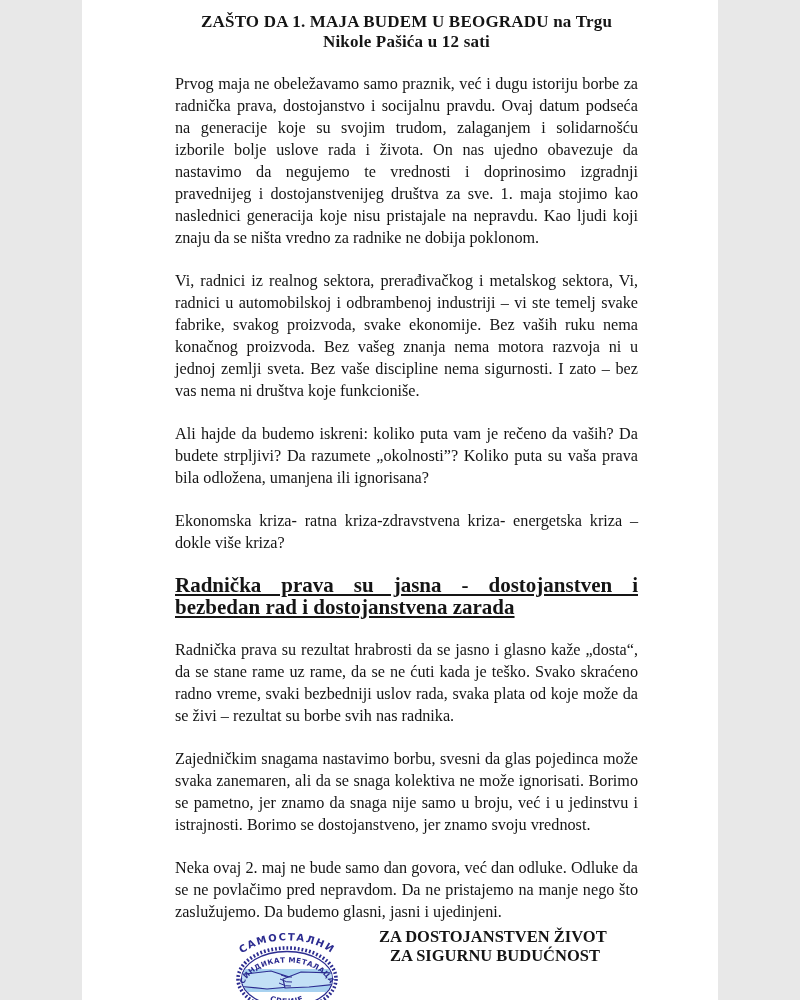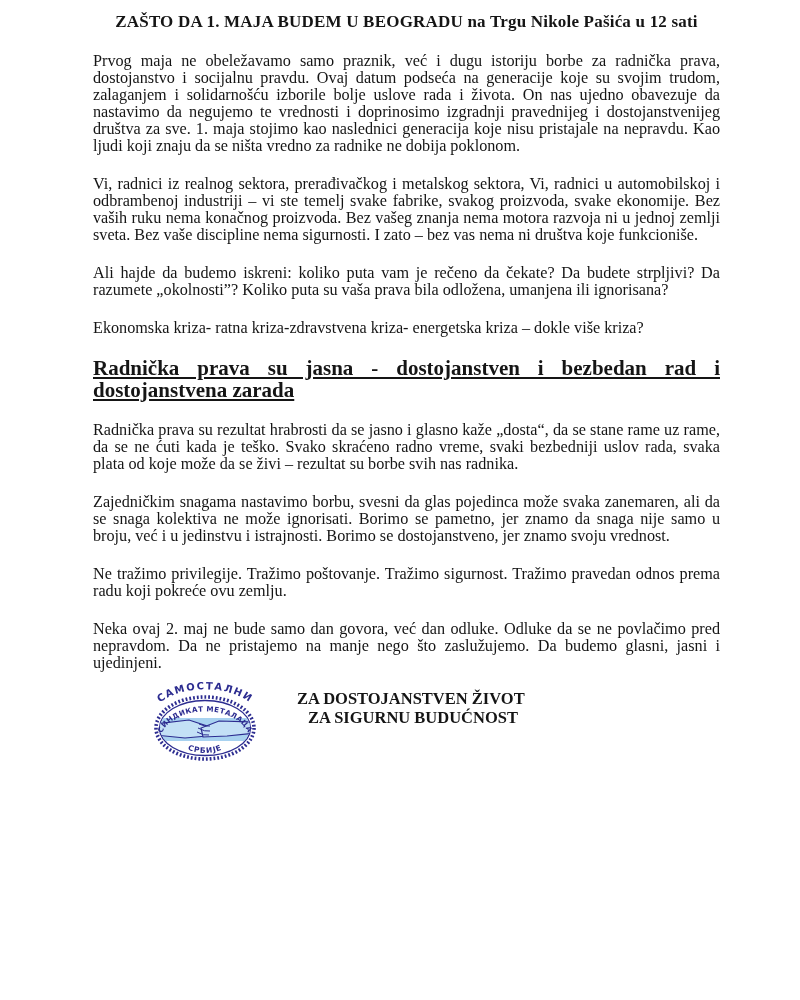--- a/index.html
+++ b/index.html
@@ -1,64 +1,63 @@
 <!DOCTYPE html>
 <html><head>
 <meta charset="utf-8">
 <style>
   html,body{margin:0;padding:0;background:#e8e8e8;}
   .page{
-    width:800px;height:1000px;background:#ffffff;margin:0 auto;
+    width:636px;height:1000px;background:#ffffff;margin:0 auto;
     font-family:"Liberation Serif","DejaVu Serif",serif;color:#151515;
     overflow:hidden;position:relative;box-sizing:border-box;
     padding:12px 80px 0 93px;
   }
   .doc-title{
     font-size:17px;font-weight:bold;text-align:center;margin:0;
     letter-spacing:.2px;
   }
   .para{
     margin:21px 0 0 0;text-align:justify;
-    font-size:16.2px;line-height:17px;
+    font-size:16.2px;line-height:22px;
   }
   .section-heading{
     margin:21px 0 0 0;font-size:21px;font-weight:bold;
     text-decoration:underline;text-align:justify;line-height:21.7px;
   }
   .slogan-emphasis{font-weight:bold;}
   .footer{
     display:flex;align-items:flex-start;margin:4px 0 0 50px;
   }
   .seal{flex:0 0 auto;width:124px;height:86px;}
   .footer-slogans{
     margin-left:30px;font-weight:bold;font-size:16.5px;line-height:19px;
   }
-  .footer-line1{margin-top:13px;}
+  .footer-line1{margin-top:0;}
   .footer-line2{margin-left:11px;}
   .seal text{font-family:"DejaVu Sans","Liberation Sans",sans-serif;font-weight:bold;}
 </style>
 </head>
 <body>
 
 <div class="page">
 
   <h1 class="doc-title">ZAŠTO DA 1. MAJA BUDEM U BEOGRADU na Trgu Nikole Pašića u 12 sati</h1>
 
   <p class="para">Prvog maja ne obeležavamo samo praznik, već i dugu istoriju borbe za radnička prava, dostojanstvo i socijalnu pravdu. Ovaj datum podseća na generacije koje su svojim trudom, zalaganjem i solidarnošću izborile bolje uslove rada i života. On nas ujedno obavezuje da nastavimo da negujemo te vrednosti i doprinosimo izgradnji pravednijeg i dostojanstvenijeg društva za sve. 1. maja stojimo kao naslednici generacija koje nisu pristajale na nepravdu. Kao ljudi koji znaju da se ništa vredno za radnike ne dobija poklonom.</p>
   <p class="para">Vi, radnici iz realnog sektora, prerađivačkog i metalskog sektora, Vi, radnici u automobilskoj i odbrambenoj industriji – vi ste temelj svake fabrike, svakog proizvoda, svake ekonomije. Bez vaših ruku nema konačnog proizvoda. Bez vašeg znanja nema motora razvoja ni u jednoj zemlji sveta. Bez vaše discipline nema sigurnosti. I zato – bez vas nema ni društva koje funkcioniše.</p>
-  <p class="para">Ali hajde da budemo iskreni: koliko puta vam je rečeno da čekate? Da budete strpljivi? Da razumete „okolnosti”? Koliko puta su vaša prava bila odložena, umanjena ili ignorisana?</p>
+  <p class="para">Ali hajde da budemo iskreni: koliko puta vam je rečeno da vaših? Da budete strpljivi? Da razumete „okolnosti”? Koliko puta su vaša prava bila odložena, umanjena ili ignorisana?</p>
   <p class="para">Ekonomska kriza- ratna kriza-zdravstvena kriza- energetska kriza – dokle više kriza?</p>
 
   <h2 class="section-heading">Radnička prava su jasna - dostojanstven i bezbedan rad i dostojanstvena zarada</h2>
 
   <p class="para">Radnička prava su rezultat hrabrosti da se jasno i glasno kaže „dosta“, da se stane rame uz rame, da se ne ćuti kada je teško. Svako skraćeno radno vreme, svaki bezbedniji uslov rada, svaka plata od koje može da se živi – rezultat su borbe svih nas radnika.</p>
 
 
   <p class="para">Zajedničkim snagama nastavimo borbu, svesni da glas pojedinca može svaka zanemaren, ali da se snaga kolektiva ne može ignorisati. Borimo se pametno, jer znamo da snaga nije samo u broju, već i u jedinstvu i istrajnosti. Borimo se dostojanstveno, jer znamo svoju vrednost.</p>
-  <p class="para">Ne tražimo privilegije. Tražimo poštovanje. Tražimo sigurnost. Tražimo pravedan odnos prema radu koji pokreće ovu zemlju.</p>
   <p class="para">Neka ovaj 2. maj ne bude samo dan govora, već dan odluke. Odluke da se ne povlačimo pred nepravdom. Da ne pristajemo na manje nego što zaslužujemo. Da budemo glasni, jasni i ujedinjeni.</p>
 
   <div class="footer">
 
     <svg class="seal" viewBox="0 0 124 86" aria-hidden="true">
       <defs>
         <clipPath id="sealClip">
             <ellipse cx="62" cy="52" rx="45" ry="27"></ellipse>
           </clipPath>
         <path id="arcTopPath" d="M 12 31 A 58 36 0 0 1 112 31" fill="none"></path>

